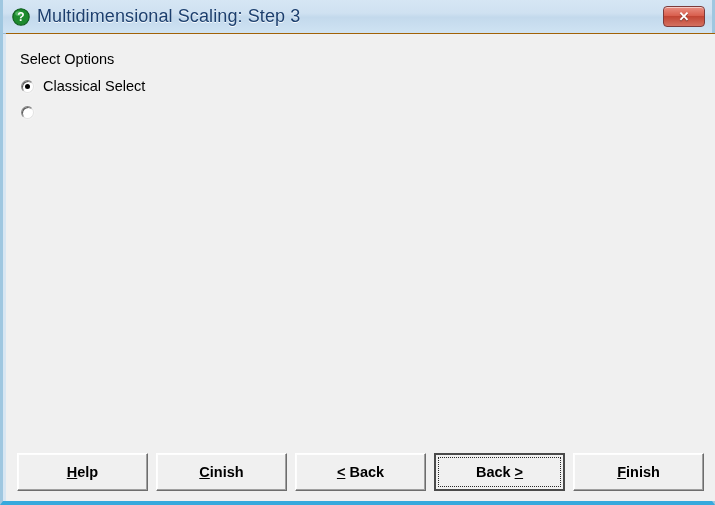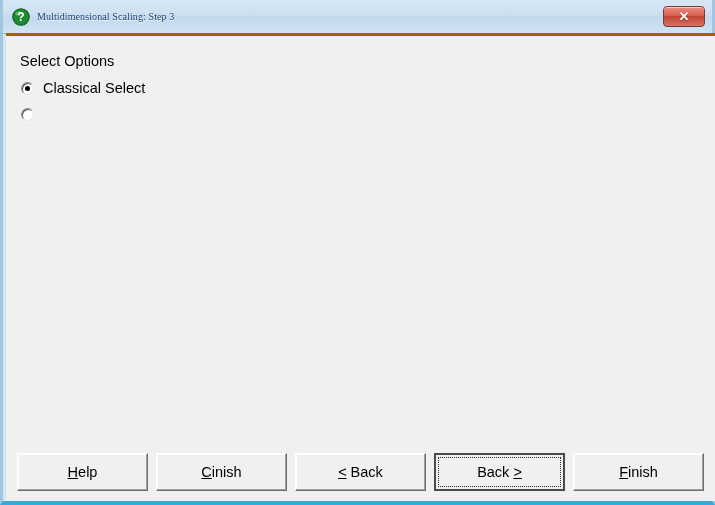--- a/index.html
+++ b/index.html
@@ -53,23 +53,23 @@
   }
   .app-icon {
     width: 18px;
     height: 18px;
     flex: 0 0 auto;
     margin-right: 7px;
     position: relative;
   }
   .app-icon svg { display: block; }
   .title-text {
-    font-size: 10px;
+    font-size: 18px;
     color: #1c3f6e;
-    font-family: Liberation Serif, serif;
+    font-family: Liberation Sans, sans-serif;
     white-space: nowrap;
     letter-spacing: 0.1px;
     text-shadow: 0 1px 0 rgba(255,255,255,0.85);
   }
   .titlebar-buttons {
     display: flex;
     align-items: center;
     padding-right: 7px;
     flex: 0 0 auto;
   }
@@ -101,21 +101,21 @@
 
   
   .client {
     position: absolute;
     left: 3px;
     top: 33px;
     width: 709px;
     height: 468px;
     background: #f0f0f0;
     box-sizing: border-box;
-    border-top: 3px solid #a16207;
+    border-top: 1px solid #a16207;
   }
 
   
   .options-area {
     position: absolute;
     left: 14px;
     top: 17px;
   }
   .group-label {
     font-size: 14.5px;
@@ -210,20 +210,21 @@
     top: 2px;
     right: 2px;
     bottom: 2px;
     border: 1px dotted #2b2b2b;
     pointer-events: none;
   }
   .btn-caption {
     position: relative;
     z-index: 2;
     white-space: nowrap;
+    font-weight: bold;
   }
   .btn-caption u {
     text-decoration: underline;
     text-underline-offset: 1px;
   }
 </style>
 </head>
 <body>
 
 <div class="window">

